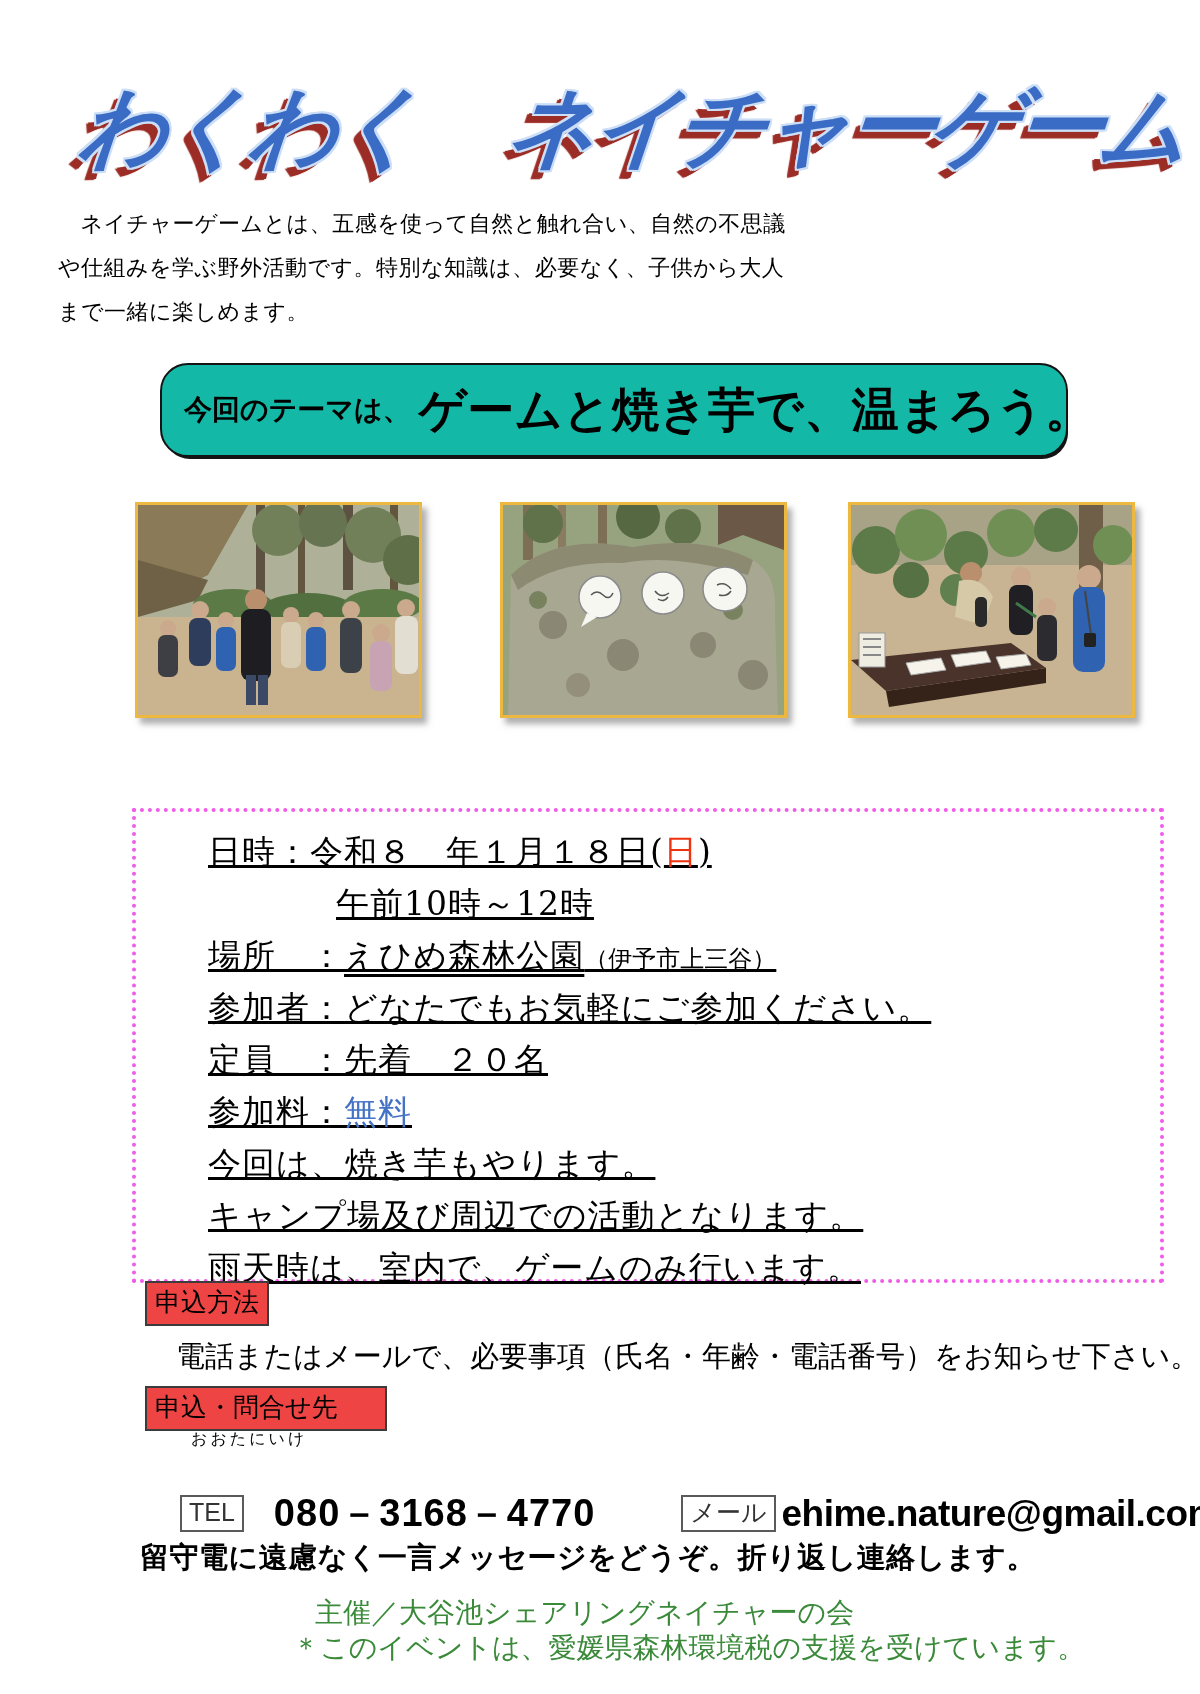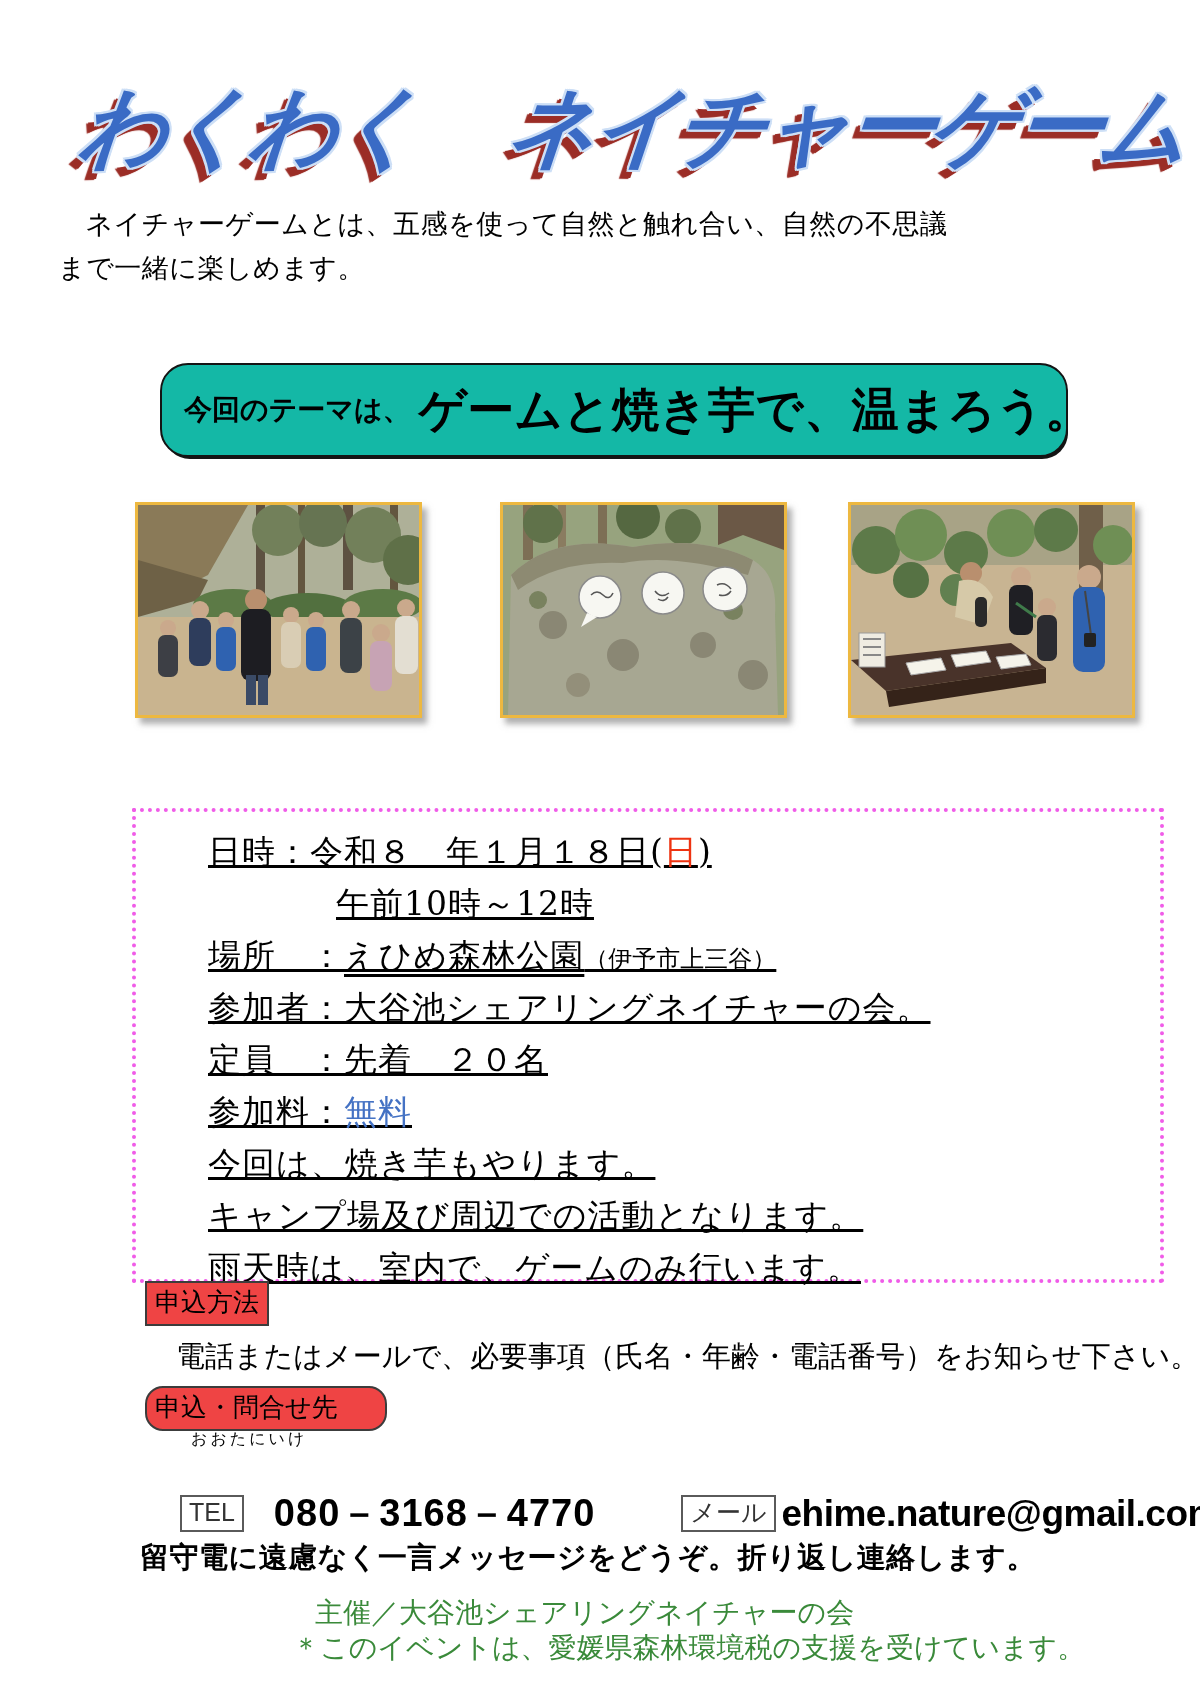--- a/index.html
+++ b/index.html
@@ -12,21 +12,21 @@
     position:absolute;top:68px;left:80px;display:flex;gap:88px;
     font-size:88px;font-weight:bold;font-style:italic;
     letter-spacing:-5px;color:#3a6bc5;transform:skewX(-5deg);
     text-shadow:
       2px 0 0 #cddff6,-2px 0 0 #cddff6,0 2px 0 #cddff6,0 -2px 0 #cddff6,
       2px 2px 0 #cddff6,-2px -2px 0 #cddff6,2px -2px 0 #cddff6,-2px 2px 0 #cddff6,
       -7px 8px 0 #9b2d26,-9px 9px 1px #9b2d26;
     white-space:nowrap;
   }
   
-  .intro{position:absolute;top:202px;left:58px;font-size:27px;line-height:44px;letter-spacing:.5px;}
+  .intro{position:absolute;top:202px;left:58px;font-size:22px;line-height:44px;letter-spacing:.5px;}
   .intro div{white-space:nowrap;}
   
   .theme-box{
     position:absolute;left:160px;top:363px;width:908px;height:94px;
     border:2.5px solid #141414;border-radius:28px;background:#14b8a6;
     box-shadow:2px 4px 0 -2px #141414;
     display:flex;align-items:center;padding-left:22px;box-sizing:border-box;white-space:nowrap;
   }
   .theme-prefix{font-size:28px;font-weight:600;}
   .theme-title{font-size:47px;font-weight:bold;margin-left:8px;letter-spacing:.5px;}
@@ -51,21 +51,21 @@
   .place-note{font-size:24px;letter-spacing:0;margin-top:24px;}
   .day-red{color:#ee3311;}
   .fee-blue{color:#4472c4;}
   
   .label-box{
     position:absolute;display:inline-block;border:2px solid #3c3c3c;
     font-size:26px;padding:2px 8px 4px;background:#ef4444;box-sizing:border-box;white-space:nowrap;
   }
   #method-label{left:145px;top:1281px;}
   #method-text{position:absolute;left:176px;top:1337px;font-size:29px;white-space:nowrap;}
-  #contact-label-box{left:145px;top:1386px;width:242px;border-radius:18px;}
+  #contact-label-box{left:145px;top:1386px;width:242px;}
   #furigana{position:absolute;left:191px;top:1429px;font-size:16px;letter-spacing:3px;}
   #contact-name{position:absolute;left:173px;top:1447px;font-size:31px;letter-spacing:1px;white-space:nowrap;}
   #tel-row{position:absolute;left:180px;top:1488px;display:flex;align-items:center;white-space:nowrap;}
   .small-box{border:2px solid #5a5a5a;font-size:25px;color:#333;padding:3px 7px 5px;line-height:1;}
   #tel-number{font-size:38px;font-weight:bold;margin-left:30px;letter-spacing:1px;}
   #mail-box{margin-left:86px;}
   #mail-address{font-size:37px;font-weight:bold;margin-left:6px;letter-spacing:-.5px;}
   #voicemail{position:absolute;left:140px;top:1538px;font-size:29px;font-weight:bold;letter-spacing:.5px;white-space:nowrap;}
   #footer-org{position:absolute;left:315px;top:1594px;font-size:28px;color:#3a8a3a;white-space:nowrap;}
   #footer-note{position:absolute;left:292px;top:1629px;font-size:28px;color:#3a8a3a;white-space:nowrap;}
@@ -75,20 +75,21 @@
 
 <div class="page">
 
   <div class="title-row">
     <span>わくわく</span>
     <span>ネイチャーゲーム</span>
   </div>
 
   <div class="intro">
     <div>　ネイチャーゲームとは、五感を使って自然と触れ合い、自然の不思議</div>
+    <div>や仕組みを学ぶ野外活動です。特別な知識は、必要なく、子供から大人</div>
     <div>まで一緒に楽しめます。</div>
   </div>
 
   <div class="theme-box">
     <span class="theme-prefix">今回のテーマは、</span>
     <span class="theme-title">ゲームと焼き芋で、温まろう。</span>
   </div>
 
   <div class="photo" id="photo1">
     <svg viewBox="0 0 281 210" preserveAspectRatio="none">
@@ -204,21 +205,21 @@
 
   <div class="details-box">
     <div class="dline">
       <span>日時：</span><span>令和８　年１月１８日(</span><span class="day-red">日</span><span>)</span>
     </div>
     <div class="dline time-line">午前10時～12時</div>
     <div class="dline">
       <span>場所　：</span><span class="place-name">えひめ森林公園</span><span class="place-note">（伊予市上三谷）</span>
     </div>
     <div class="dline">
-      <span>参加者：</span><span>大谷池シェアリングネイチャーの会。</span>
+      <span>参加者：</span><span>どなたでもお気軽にご参加ください。</span>
     </div>
     <div class="dline">
       <span>定員　：</span><span>先着　２０名</span>
     </div>
     <div class="dline">
       <span>参加料：</span><span class="fee-blue">無料</span>
     </div>
     <div class="dline">今回は、焼き芋もやります。</div>
     <div class="dline">キャンプ場及び周辺での活動となります。</div>
     <div class="dline">雨天時は、室内で、ゲームのみ行います。</div>

